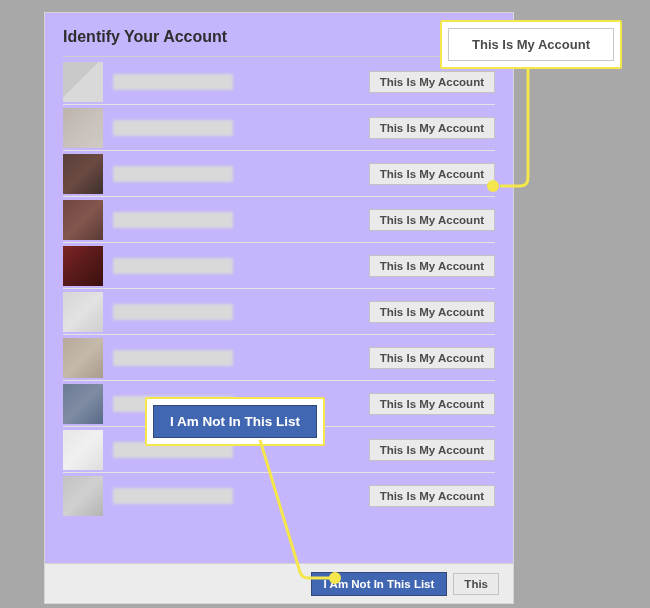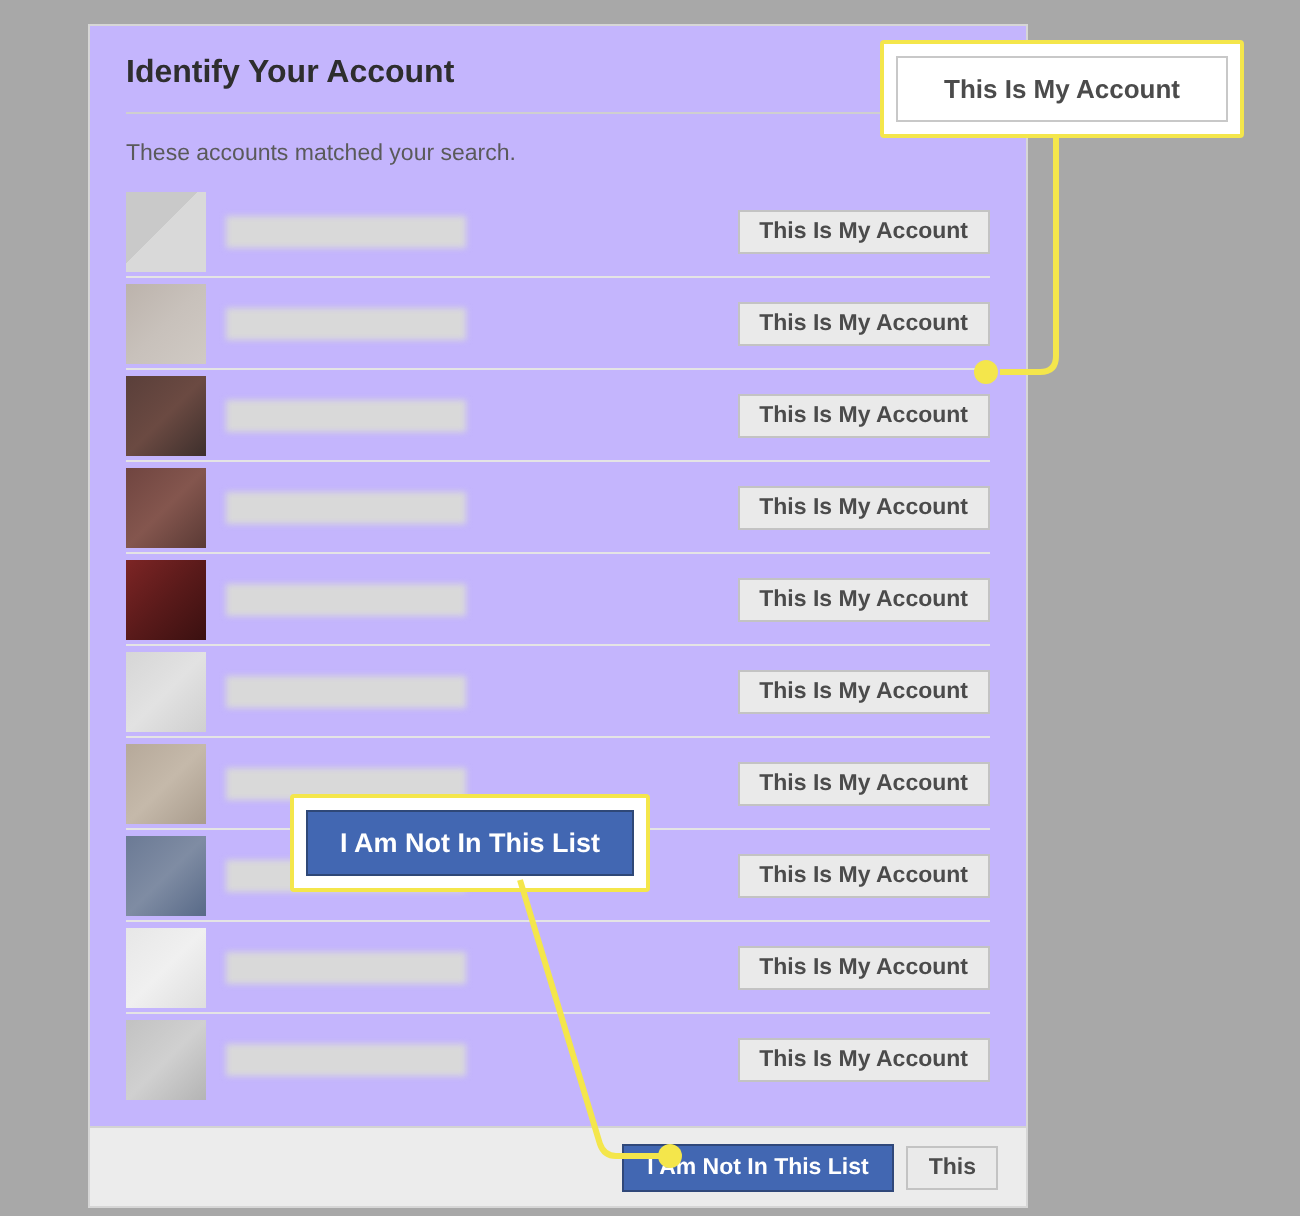--- a/index.html
+++ b/index.html
@@ -162,21 +162,20 @@
       stroke-width: 3;
       fill: none;
     }
   </style>
 </head>
 <body>
 
 <div class="panel">
   <div class="panel-inner">
     <div class="title">Identify Your Account</div>
-    <div class="subtext">These accounts matched your search.</div>
     <div class="rows" id="rows">
         <div class="row">
           <div class="avatar av-a"></div>
           <div class="name-blur"></div>
           <div class="spacer"></div>
           <button class="btn-gray">This Is My Account</button>
         </div>
         <div class="row">
           <div class="avatar av-b"></div>
           <div class="name-blur"></div>

